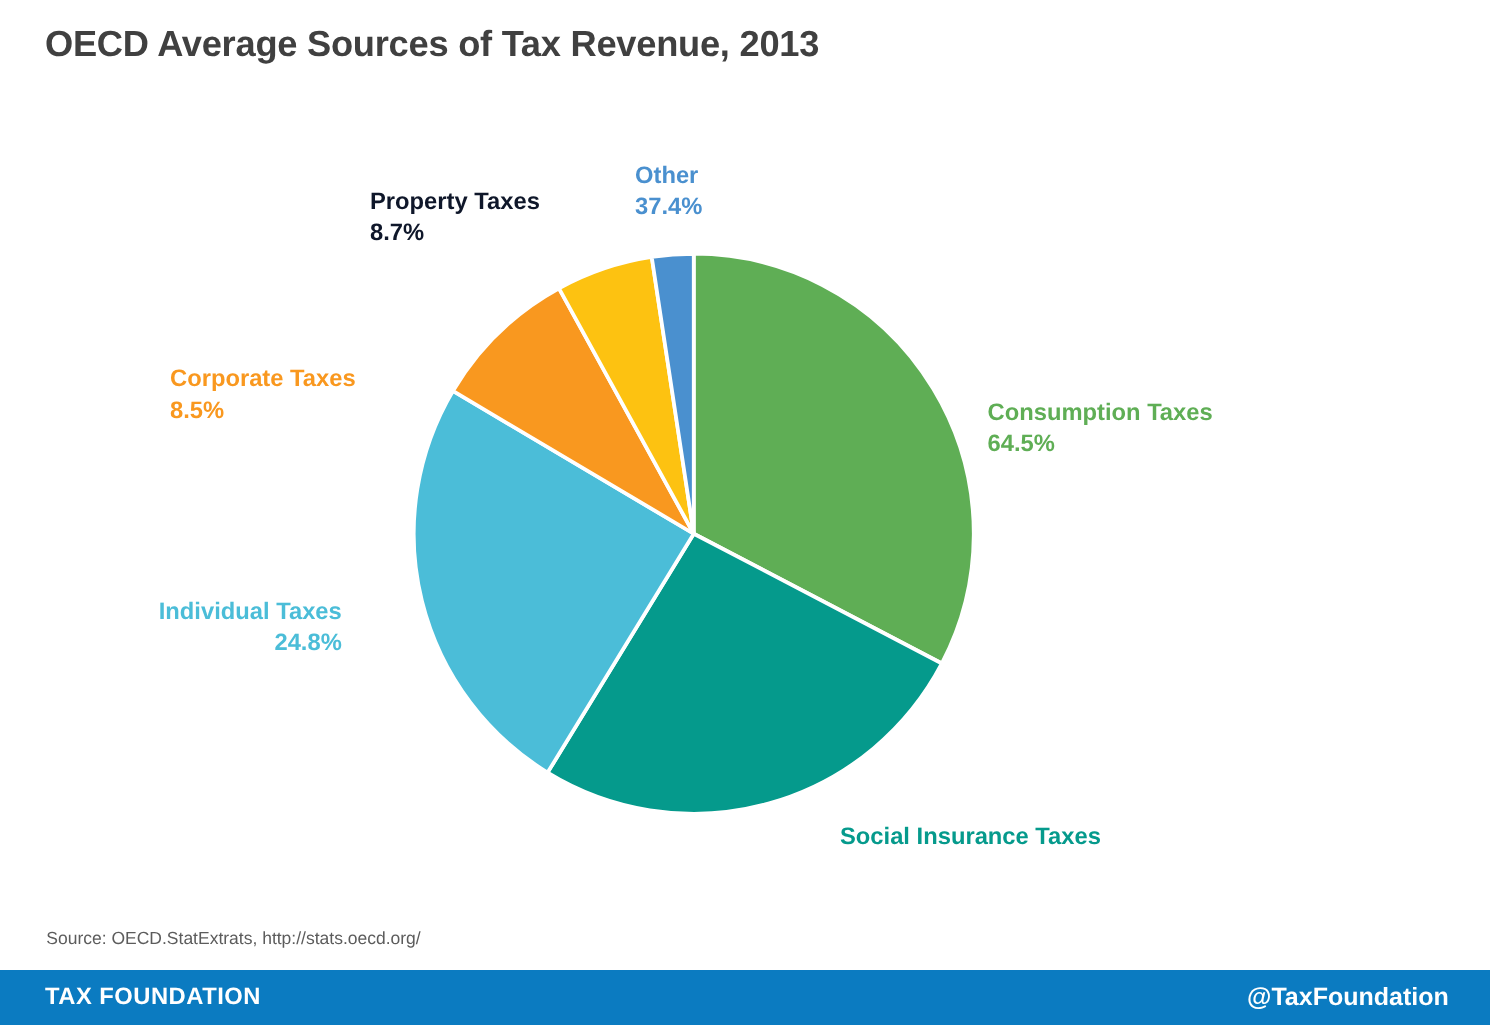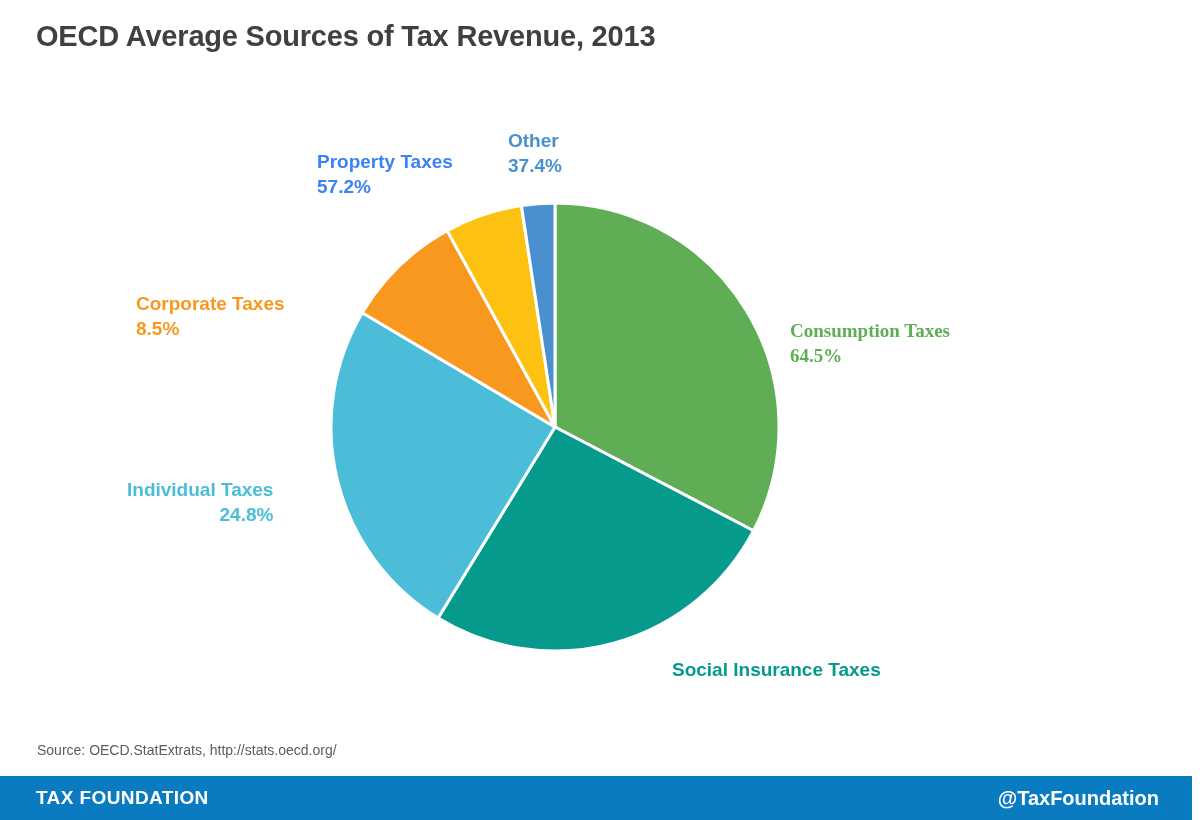--- a/index.html
+++ b/index.html
@@ -106,42 +106,42 @@
     <g id="pie-slices">
         <path d="M 555 427 L 555.00 203.00 A 224 224 0 0 1 753.51 530.79 Z" fill="#5fae55" stroke="#ffffff" stroke-width="3" stroke-linejoin="round"></path>
         <path d="M 555 427 L 753.51 530.79 A 224 224 0 0 1 438.07 618.06 Z" fill="#059a8c" stroke="#ffffff" stroke-width="3" stroke-linejoin="round"></path>
         <path d="M 555 427 L 438.07 618.06 A 224 224 0 0 1 362.31 312.78 Z" fill="#4bbdd8" stroke="#ffffff" stroke-width="3" stroke-linejoin="round"></path>
         <path d="M 555 427 L 362.31 312.78 A 224 224 0 0 1 447.19 230.65 Z" fill="#f9981f" stroke="#ffffff" stroke-width="3" stroke-linejoin="round"></path>
         <path d="M 555 427 L 447.19 230.65 A 224 224 0 0 1 521.38 205.54 Z" fill="#fdc211" stroke="#ffffff" stroke-width="3" stroke-linejoin="round"></path>
         <path d="M 555 427 L 521.38 205.54 A 224 224 0 0 1 555.00 203.00 Z" fill="#4a90cf" stroke="#ffffff" stroke-width="3" stroke-linejoin="round"></path>
       </g>
   </svg>
 
-  <div class="slice-label" id="label-consumption" style="color: rgb(95, 174, 85); font-family: Liberation Serif, serif;">
+  <div class="slice-label" id="label-consumption" style="color: rgb(95, 174, 85);">
     <span class="lbl-name">Consumption Taxes</span>
     <span class="lbl-value align-center">64.5%</span>
   </div>
 
   <div class="slice-label" id="label-social-insurance" style="color: rgb(5, 154, 140);">
     <span class="lbl-name">Social Insurance Taxes</span>
   </div>
 
   <div class="slice-label" id="label-individual" style="color: rgb(75, 189, 216);">
     <span class="lbl-name">Individual Taxes</span>
     <span class="lbl-value align-center">24.8%</span>
   </div>
 
   <div class="slice-label" id="label-corporate" style="color: rgb(249, 152, 31);">
     <span class="lbl-name">Corporate Taxes</span>
     <span class="lbl-value align-center">8.5%</span>
   </div>
 
-  <div class="slice-label" id="label-property" style="color: #3b82f6; margin-left: 21px;">
+  <div class="slice-label" id="label-property" style="color: #0f172a;">
     <span class="lbl-name">Property Taxes</span>
-    <span class="lbl-value align-center">57.2%</span>
+    <span class="lbl-value align-center">8.7%</span>
   </div>
 
   <div class="slice-label" id="label-other" style="color: rgb(74, 144, 207);">
     <span class="lbl-name">Other</span>
     <span class="lbl-value align-center">37.4%</span>
   </div>
 </div>
 
 <div id="source-note">Source: OECD.StatExtrats, http://stats.oecd.org/</div>
 

